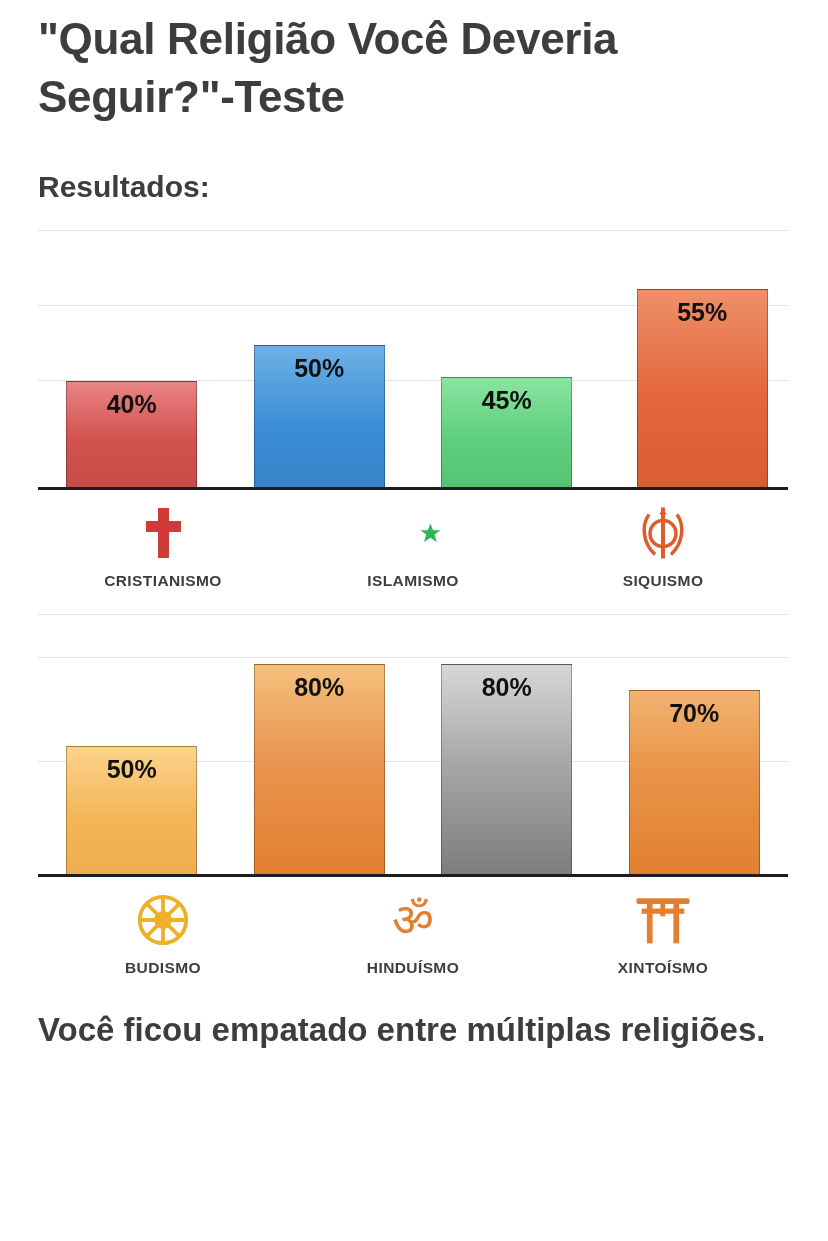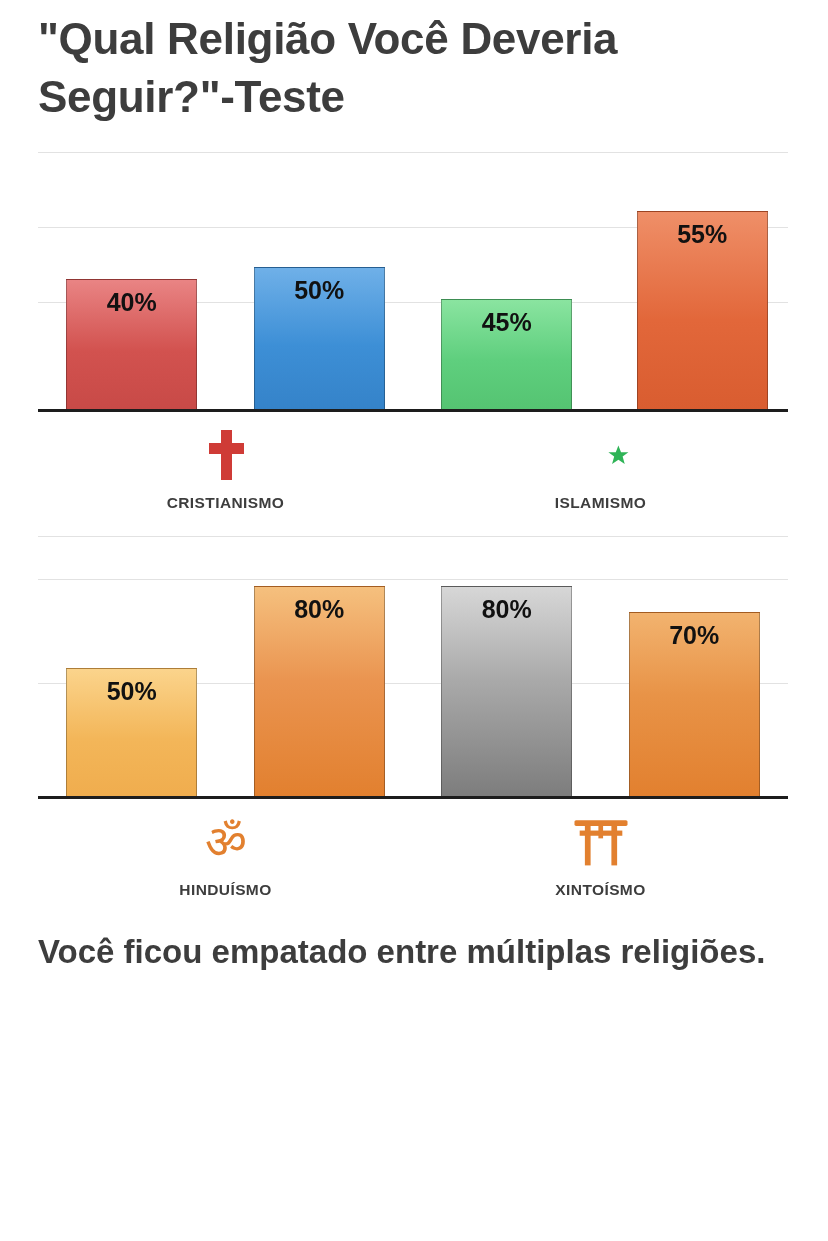--- a/index.html
+++ b/index.html
@@ -134,32 +134,33 @@
     color: #3d3d3d;
     margin-top: 30px;
   }
 </style>
 </head>
 <body>
 
 <div class="page">
 
   <h1 class="title">"Qual Religião Você Deveria Seguir?"-Teste</h1>
+  <div class="subtitle">Resultados:</div>
 
   <div class="chart-block">
     <div class="chart-area">
       <div class="gridlines">
         <div class="gridline" style="top:0px;"></div>
         <div class="gridline" style="top:75px;"></div>
         <div class="gridline" style="top:150px;"></div>
       </div>
 
       <div class="bars">
         <div class="bar-slot">
-          <div class="bar" style="height:130px;background:linear-gradient(180deg,#e98484 0%,#d2524f 55%,#c84a47 100%);margin-top:6px;">
+          <div class="bar" style="height:106px;background:linear-gradient(180deg,#e98484 0%,#d2524f 55%,#c84a47 100%);margin-top:6px;">
             <span class="value">40%</span>
           </div>
         </div>
         <div class="bar-slot">
           <div class="bar" style="height:142px;background:linear-gradient(180deg,#6fb0e8 0%,#3d8fd6 55%,#3583c9 100%);">
             <span class="value">50%</span>
           </div>
         </div>
         <div class="bar-slot">
           <div class="bar" style="height:110px;background:linear-gradient(180deg,#8ae4a0 0%,#5fcf7e 55%,#55c472 100%);">
@@ -191,20 +192,34 @@
       <div class="label-cell">
         <div class="icon-wrap">
           <svg width="58" height="54" viewBox="0 0 110 100" aria-hidden="true">
             <path d="M62 8 A42 42 0 1 0 62 92 A34 34 0 1 1 62 8 Z" fill="#2fb457"></path>
             <polygon points="88,32 93,45 107,45 96,53 100,67 88,59 76,67 80,53 69,45 83,45" fill="#2fb457"></polygon>
           </svg>
         </div>
         <div class="cat-label">ISLAMISMO</div>
       </div>
 
+      <div class="label-cell">
+        <div class="icon-wrap">
+          <svg width="50" height="56" viewBox="0 0 100 110" aria-hidden="true">
+            <g fill="none" stroke="#de5b2a" stroke-width="7">
+              <circle cx="50" cy="56" r="26"></circle>
+              <path d="M22 18 C6 40 10 76 34 98"></path>
+              <path d="M78 18 C94 40 90 76 66 98"></path>
+            </g>
+            <rect x="46" y="4" width="8" height="102" fill="#de5b2a"></rect>
+            <path d="M50 2 L57 18 L43 18 Z" fill="#de5b2a"></path>
+          </svg>
+        </div>
+        <div class="cat-label">SIQUISMO</div>
+      </div>
     </div>
   </div>
 
   <div class="divider"></div>
 
   <div class="chart-block" style="margin-top:18px;">
     <div class="chart-area" style="height:244px;">
       <div class="gridlines">
         <div class="gridline" style="top:24px;"></div>
         <div class="gridline" style="top:128px;"></div>
@@ -230,20 +245,35 @@
           <div class="bar" style="height:184px;background:linear-gradient(180deg,#f2b36f 0%,#e89347 45%,#e2802f 100%);text-align:center;">
             <span class="value">70%</span>
           </div>
         </div>
       </div>
 
       <div class="axis"></div>
     </div>
 
     <div class="labels-row">
+      <div class="label-cell">
+        <div class="icon-wrap">
+          <svg width="54" height="54" viewBox="0 0 100 100" aria-hidden="true">
+            <g stroke="#edb027" stroke-width="7" fill="none">
+              <circle cx="50" cy="50" r="43"></circle>
+              <circle cx="50" cy="50" r="13"></circle>
+              <line x1="50" y1="7" x2="50" y2="93"></line>
+              <line x1="7" y1="50" x2="93" y2="50"></line>
+              <line x1="20" y1="20" x2="80" y2="80"></line>
+              <line x1="80" y1="20" x2="20" y2="80"></line>
+            </g>
+          </svg>
+        </div>
+        <div class="cat-label">BUDISMO</div>
+      </div>
 
       <div class="label-cell">
         <div class="icon-wrap">
           <svg width="58" height="56" viewBox="0 0 100 100" aria-hidden="true">
             <text x="50" y="78" font-family="'DejaVu Sans', sans-serif" font-size="82" text-anchor="middle" fill="#e2802f">ॐ</text>
           </svg>
         </div>
         <div class="cat-label">HINDUÍSMO</div>
       </div>
 

